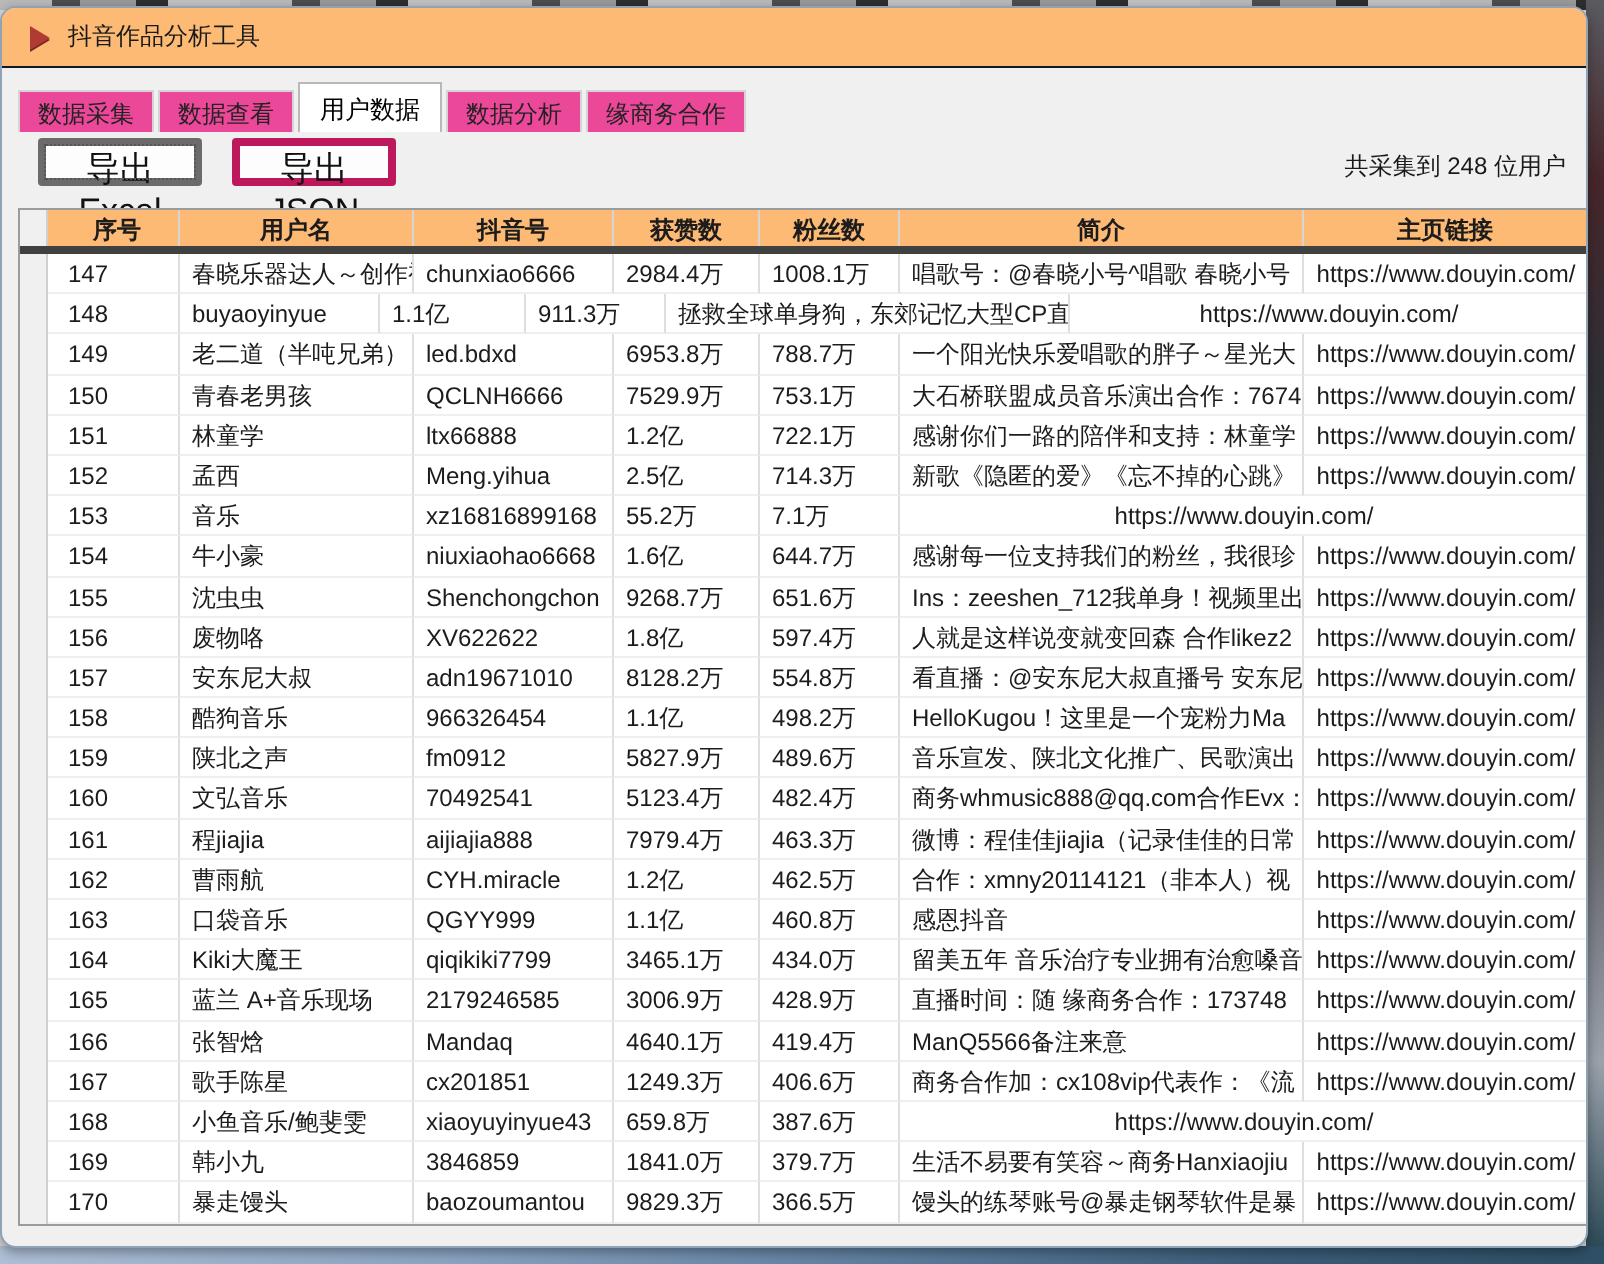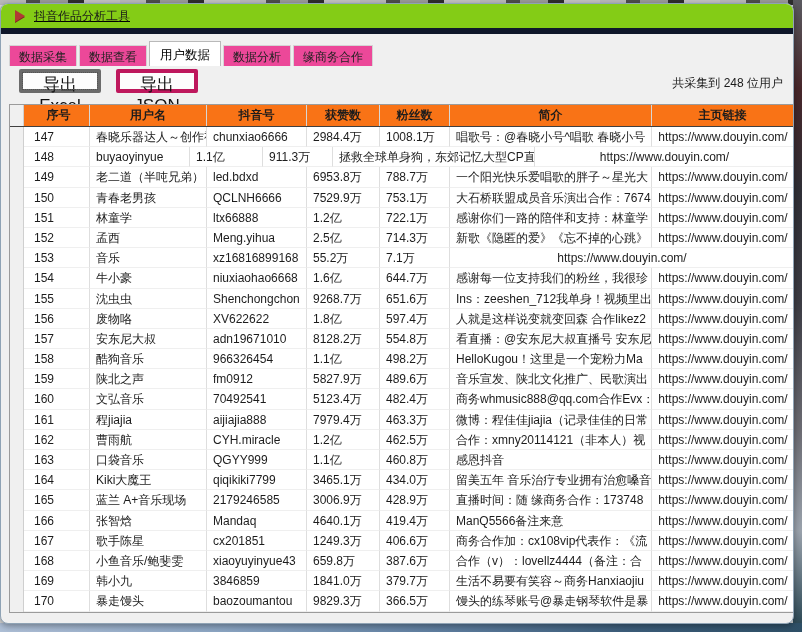--- a/index.html
+++ b/index.html
@@ -14,21 +14,21 @@
     background:linear-gradient(180deg,#5a5a60 0%,#47262a 14%,#2f2f36 30%,#3c3c44 48%,#6b6b72 68%,#9aa2ac 84%,#24424f 100%); }
   .bg-bottom { position:absolute; left:0; bottom:0; width:802px; height:9px; z-index:0;
     background:linear-gradient(90deg,#aebfd6 0%,#8aa4c2 28%,#5e7d9e 55%,#3c5d7a 78%,#2e4f66 100%); }
 
   
   .app-window { position:absolute; left:0; top:3px; width:794px; height:621px; z-index:1;
     background:#f0f0f0; border:1px solid #8fa3b5; border-radius:8px 8px 8px 8px;
     box-shadow:0 2px 6px rgba(0,0,0,.35); overflow:hidden; }
 
   .titlebar { position:absolute; top:0; left:0; right:0; height:30px;
-    background:#84cc16; border-bottom:6px solid #0f172a; display:flex; align-items:center;text-decoration:underline; }
+    background:#fdba74; border-bottom:1px solid #0f172a; display:flex; align-items:center; }
   .app-icon { width:0; height:0; margin-left:14px;
     border-top:6px solid transparent; border-bottom:6px solid transparent;
     border-left:10px solid #b03a34; filter:drop-shadow(0 1px 0 #7d2520); }
   .title-text { margin-left:9px; font-size:12px; color:#1a1a1a; }
 
   .tabstrip { position:absolute; top:37px; left:8px; height:25px; display:flex; align-items:flex-end; }
   .tab { height:21px; padding:3px 9px 0 9px; font-size:12px; color:#222;
     background:#ec4899; border:1px solid #d4d4d4; border-bottom:none; margin-right:2px;
     white-space:nowrap; cursor:default; }
   .tab.active { height:25px; padding:5px 10px 0 10px; background:#ffffff;
@@ -41,21 +41,21 @@
   .btn.focused { border-color:#6b6b6b; outline:1px dotted #555; outline-offset:-4px; }
   #btnExcel { left:18px; }
   #btnJson { left:115px; }
   .count-label { position:absolute; right:10px; top:9px; font-size:12px; color:#1a1a1a; }
 
   
   .grid { position:absolute; top:100px; left:8px; width:785px; height:509px;
     background:#ffffff; border:1px solid #9b9b9b; border-right:none; overflow:hidden;
     display:flex; flex-direction:column; }
   .row { display:flex; height:20.2px; flex:0 0 auto; }
-  .row.header { height:22px; background:#f97316; border-bottom:1px solid #404040; }
+  .row.header { height:22px; background:#fdba74; border-bottom:4px solid #404040; }
   .gutter { flex:0 0 14px; background:#f0f0f0; border-right:1px solid #cfcfcf; }
   .cell { font-size:12px; color:#1c1c1c; line-height:20.2px; padding:0 6px;
     white-space:nowrap; overflow:hidden; border-right:1px solid #dedede; }
   .row:not(.header) .cell { border-bottom:1px solid #efefef; }
   .row.header .cell { font-weight:bold; text-align:center; line-height:21px; border-right:1px solid #d6d6d6; }
   .c0 { flex:0 0 66px; padding-left:10px; }
   .c1 { flex:0 0 117px; }
   .c2 { flex:0 0 100px; }
   .c3 { flex:0 0 73px; }
   .c4 { flex:0 0 70px; }
@@ -309,21 +309,20 @@
           <div class="cell c5">商务合作加：cx108vip代表作：《流</div>
           <div class="cell c6">https://www.douyin.com/</div>
         </div>
         <div class="row">
           <div class="gutter"></div>
           <div class="cell c0">168</div>
           <div class="cell c1">小鱼音乐/鲍斐雯</div>
           <div class="cell c2">xiaoyuyinyue43</div>
           <div class="cell c3">659.8万</div>
           <div class="cell c4">387.6万</div>
-          <div class="cell c5">合作（v）：lovellz4444（备注：合</div>
           <div class="cell c6">https://www.douyin.com/</div>
         </div>
         <div class="row">
           <div class="gutter"></div>
           <div class="cell c0">169</div>
           <div class="cell c1">韩小九</div>
           <div class="cell c2">3846859</div>
           <div class="cell c3">1841.0万</div>
           <div class="cell c4">379.7万</div>
           <div class="cell c5">生活不易要有笑容～商务Hanxiaojiu</div>

